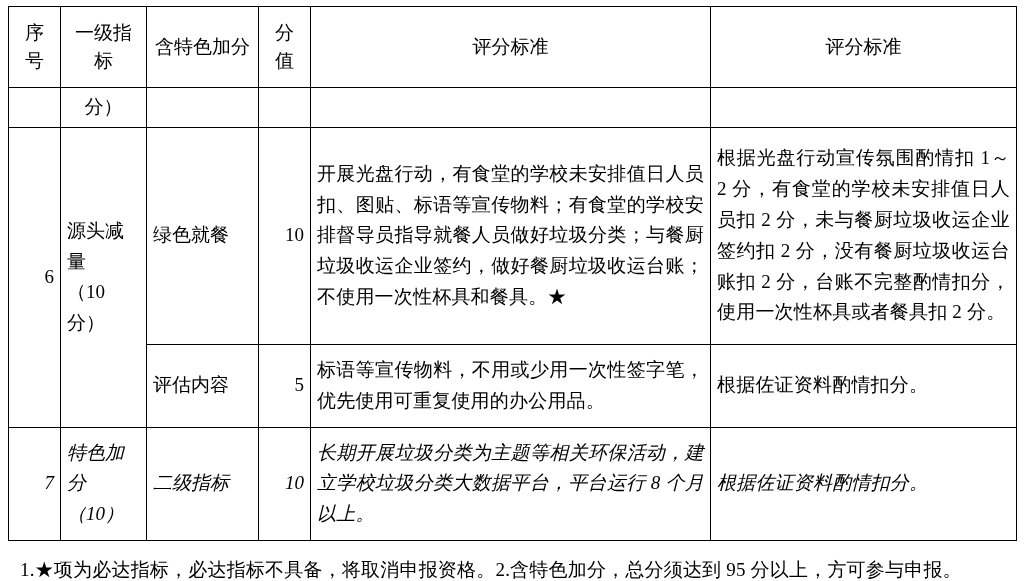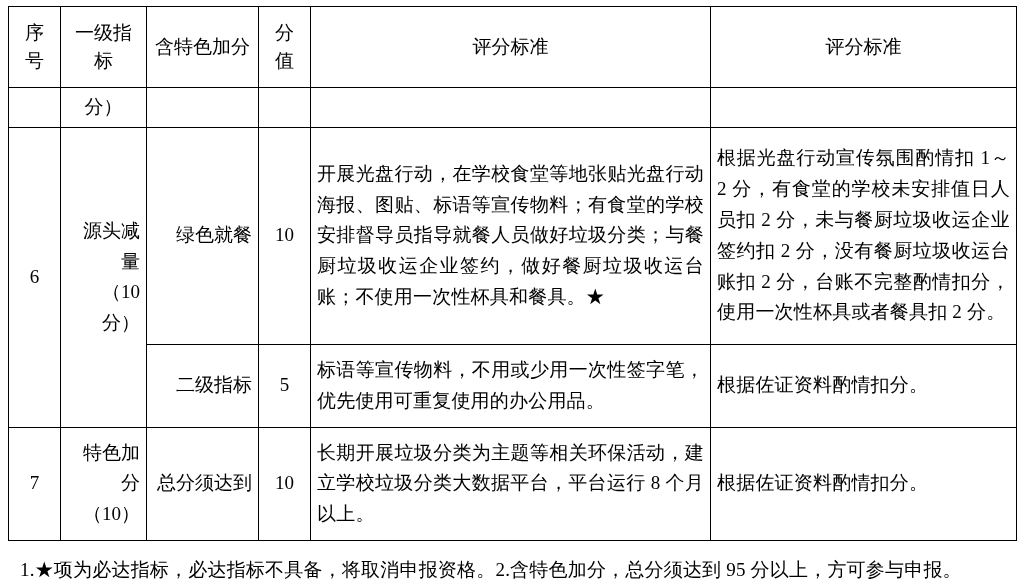--- a/index.html
+++ b/index.html
@@ -57,42 +57,42 @@
     text-align: center;
     font-size: 19px;
     padding: 0 6px;
   }
   .just {
     text-align: justify;
     text-justify: inter-ideograph;
     letter-spacing: 0.2px;
   }
   .cell-seq, .cell-score {
-    text-align: center;
+    text-align: right;
     font-size: 19px;
   }
   .cell-lvl1, .cell-lvl2 {
-    text-align: right;
+    text-align: left;
     font-size: 19px;
     line-height: 1.6;
   }
   .stack-lines span {
     display: block;
   }
   .note {
     margin-top: 0;
     border: none;
     padding: 14px 10px 0 12px;
     font-size: 19px;
     line-height: 1.6;
     letter-spacing: 0.2px;
   }
   .row-tall td { height: 208px; }
   .row-mid td  { height: 74px; }
-  .row-low td  { height: 104px; }
+  .row-low td  { height: 104px; font-style: italic; }
 </style>
 </head>
 <body>
 
 <div class="page">
   <table class="grid">
     <colgroup>
       <col class="c-seq">
       <col class="c-lvl1">
       <col class="c-lvl2">
@@ -132,38 +132,38 @@
       <tr class="row-tall">
         <td class="cell-seq" rowspan="2">6</td>
         <td class="cell-lvl1 stack-lines" rowspan="2">
           <span>源头减</span>
           <span>量</span>
           <span>（10</span>
           <span>分）</span>
         </td>
         <td class="cell-lvl2">绿色就餐</td>
         <td class="cell-score">10</td>
-        <td class="just">开展光盘行动，在学校食堂等地张贴光盘行动海报、图贴、标语等宣传物料；有食堂的学校安排督导员指导就餐人员做好垃圾分类；与餐厨垃圾收运企业签约，做好餐厨垃圾收运台账；不使用一次性杯具和餐具。★</td>
+        <td class="just">开展光盘行动，有食堂的学校未安排值日人员扣、图贴、标语等宣传物料；有食堂的学校安排督导员指导就餐人员做好垃圾分类；与餐厨垃圾收运企业签约，做好餐厨垃圾收运台账；不使用一次性杯具和餐具。★</td>
         <td class="just">根据光盘行动宣传氛围酌情扣 1～2 分，有食堂的学校未安排值日人员扣 2 分，未与餐厨垃圾收运企业签约扣 2 分，没有餐厨垃圾收运台账扣 2 分，台账不完整酌情扣分，使用一次性杯具或者餐具扣 2 分。</td>
       </tr>
 
       <tr class="row-mid">
-        <td class="cell-lvl2">二级指标</td>
+        <td class="cell-lvl2">评估内容</td>
         <td class="cell-score">5</td>
         <td class="just">标语等宣传物料，不用或少用一次性签字笔，优先使用可重复使用的办公用品。</td>
         <td class="just">根据佐证资料酌情扣分。</td>
       </tr>
 
       <tr class="row-low">
         <td class="cell-seq">7</td>
         <td class="cell-lvl1 stack-lines">
           <span>特色加</span>
           <span>分（10）</span>
         </td>
-        <td class="cell-lvl2">总分须达到</td>
+        <td class="cell-lvl2">二级指标</td>
         <td class="cell-score">10</td>
         <td class="just">长期开展垃圾分类为主题等相关环保活动，建立学校垃圾分类大数据平台，平台运行 8 个月以上。</td>
         <td class="just">根据佐证资料酌情扣分。</td>
       </tr>
     </tbody>
   </table>
 
   <div class="note">1.★项为必达指标，必达指标不具备，将取消申报资格。2.含特色加分，总分须达到 95 分以上，方可参与申报。</div>
 </div>
 

